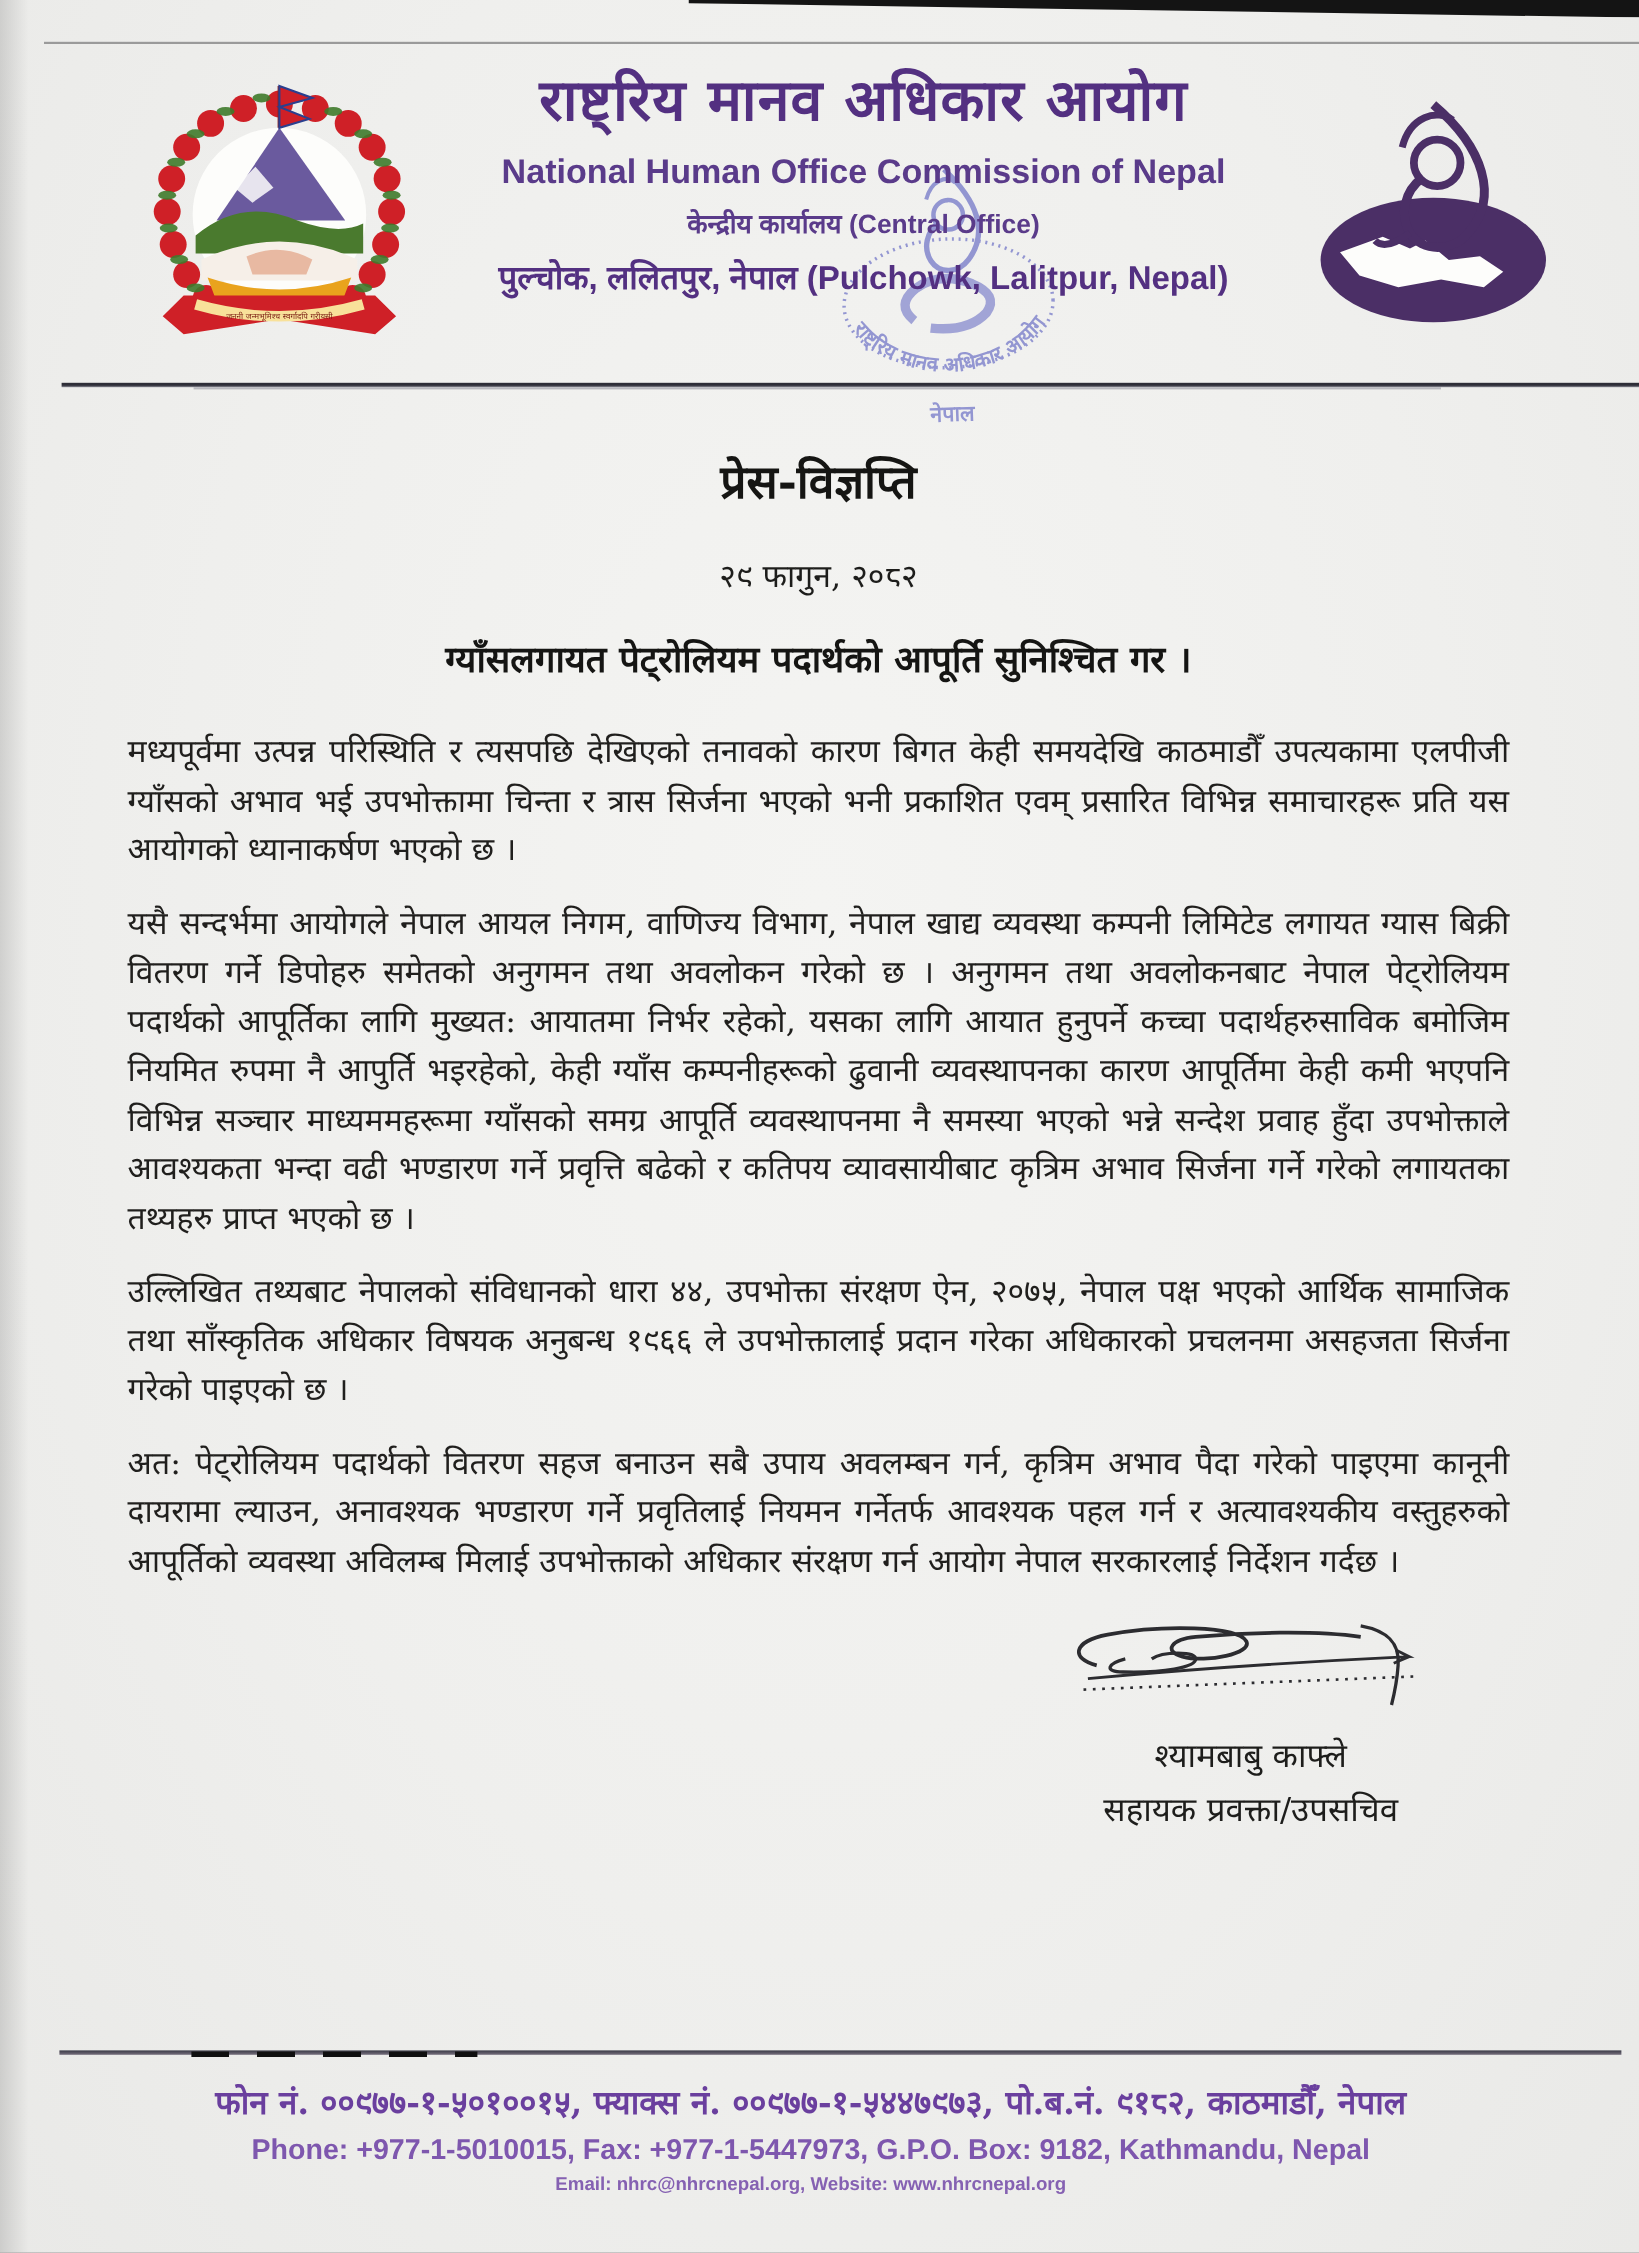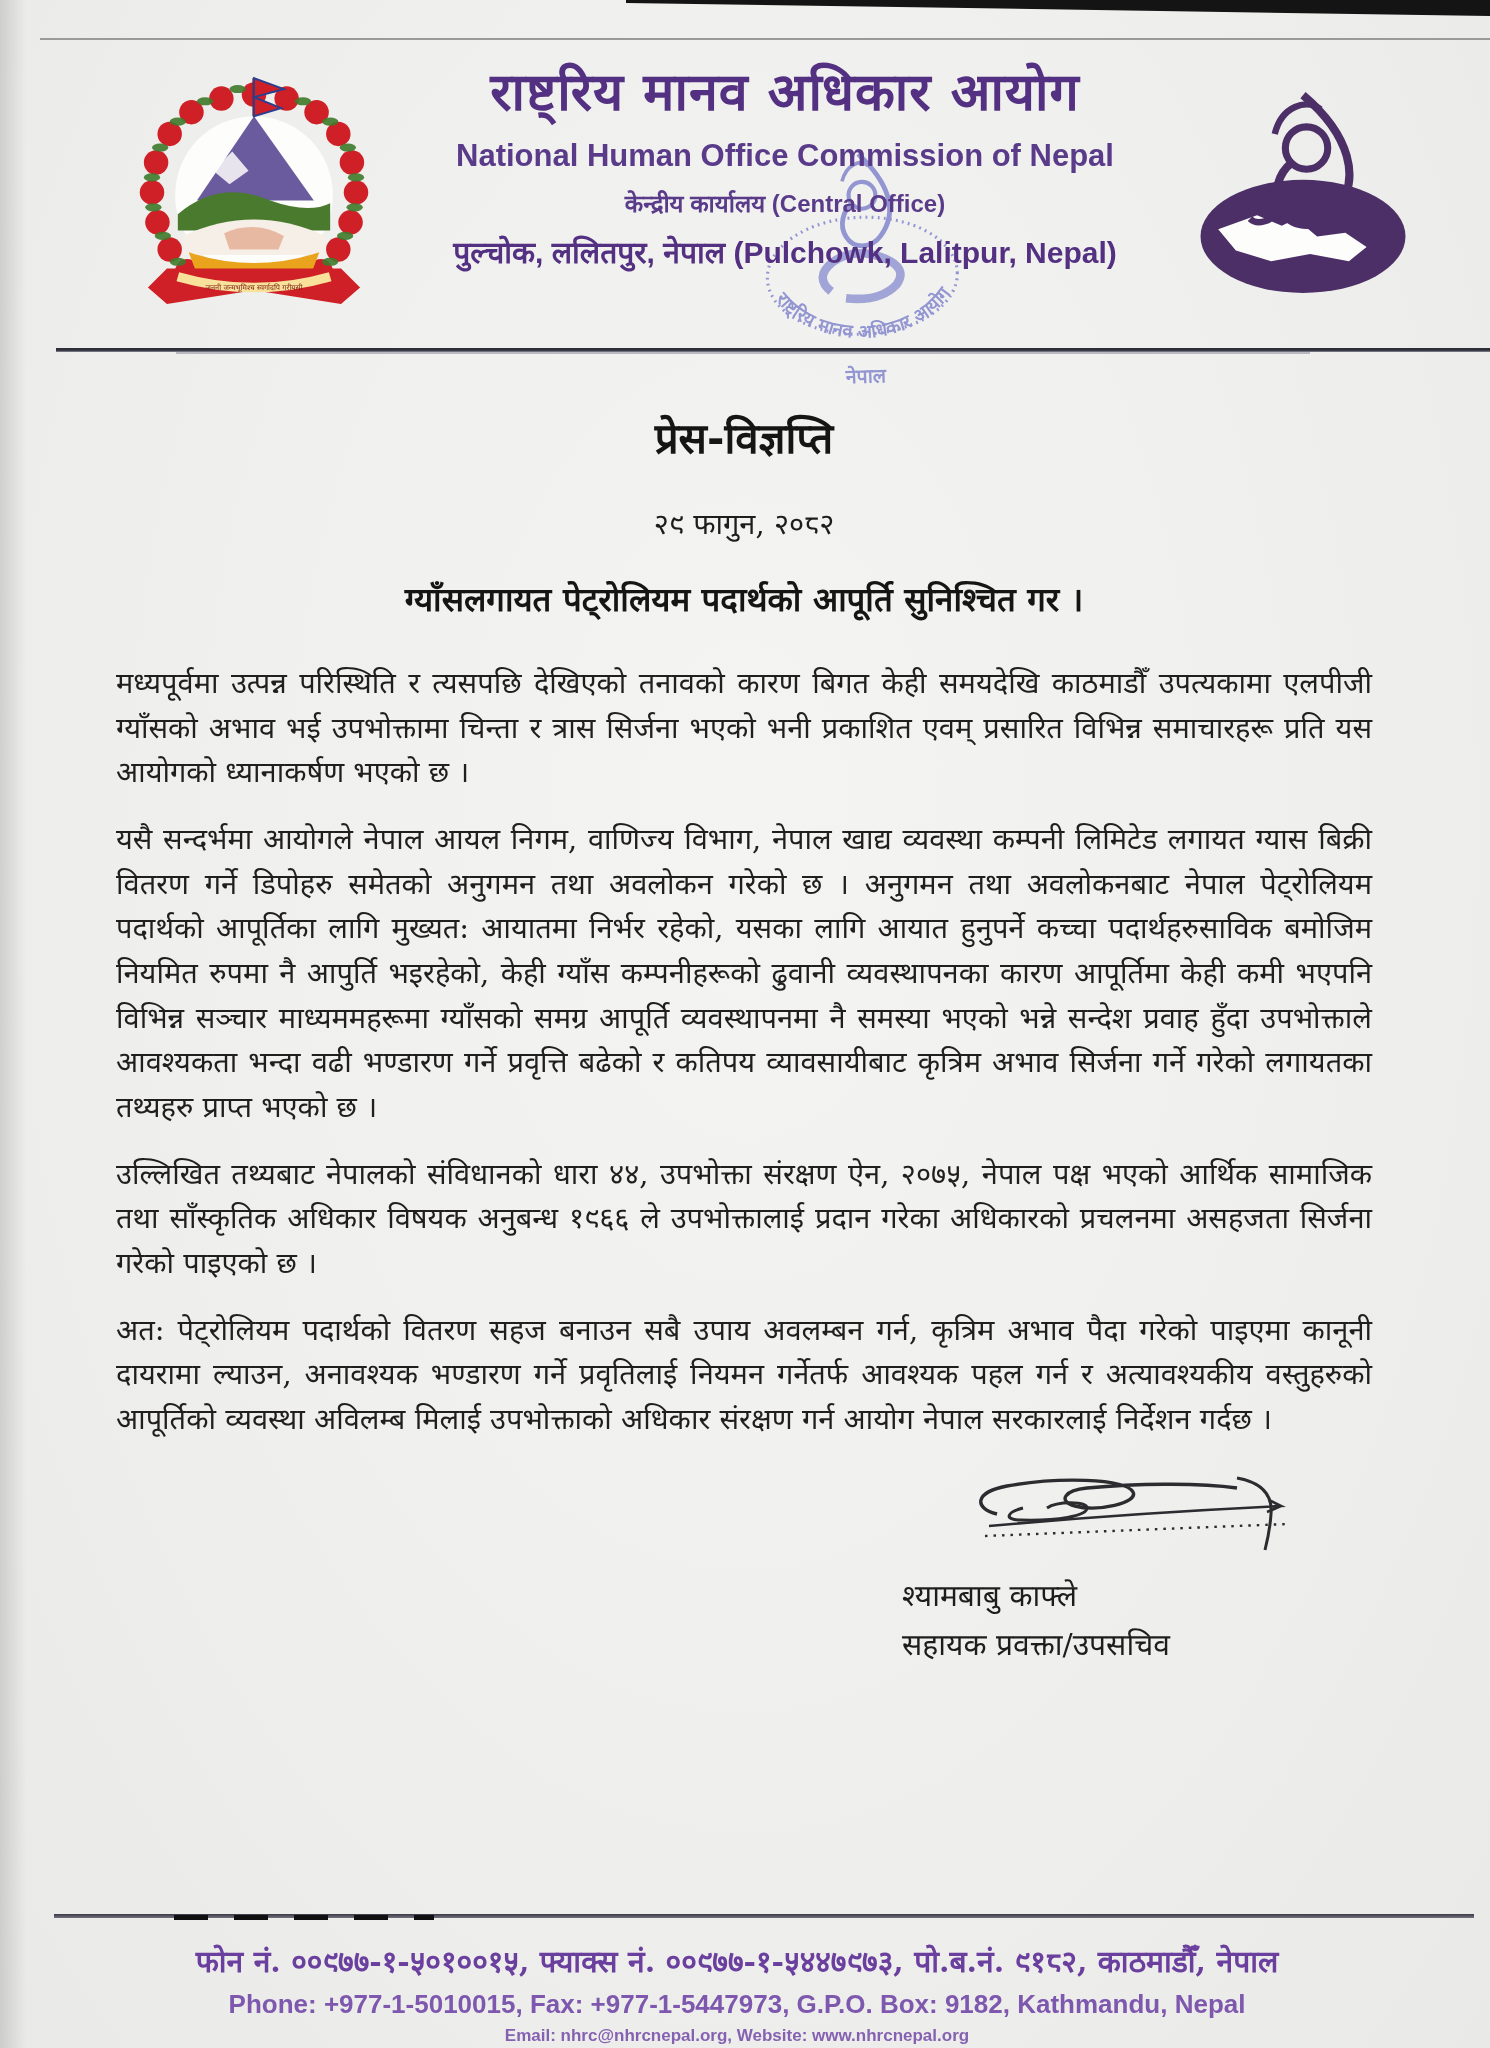--- a/index.html
+++ b/index.html
@@ -42,27 +42,27 @@
   .rule-main::after{content:"";position:absolute;top:4px;left:120px;right:180px;height:2px;background:#b9b9bf;}
 
   
   .doc{position:absolute;top:408px;left:116px;right:118px;}
   .press-title{text-align:center;font-size:42px;font-weight:bold;margin:0 0 38px 0;color:#151513;}
   .press-date{text-align:center;font-size:29px;margin:0 0 34px 0;color:#1d1d1b;}
   .press-subject{text-align:center;font-size:33px;font-weight:bold;margin:0 0 40px 0;color:#151513;}
   .para{font-size:29px;line-height:1.54;text-align:justify;margin:0 0 22px 0;color:#201f1d;}
 
   
-  .sig-block{position:absolute;top:1468px;right:118px;width:470px;text-align:left;}
+  .sig-block{position:absolute;top:1468px;right:118px;width:470px;text-align:center;}
   .sig-graphic{width:400px;height:110px;margin:0 auto -6px auto;display:block;}
   .sig-name{font-size:30px;color:#1d1d1b;margin-top:2px;}
   .sig-role{font-size:30px;color:#1d1d1b;margin-top:8px;}
 
   
-  .footer{position:absolute;left:0;right:16px;bottom:0;height:134px;text-align:center;}
+  .footer{position:absolute;left:0;right:16px;bottom:0;height:184px;text-align:center;}
   .footer-rule{position:absolute;top:0;left:54px;right:0;height:4px;
     background:linear-gradient(180deg,#3a3a46,#77707e);}
   .footer-rule::before{content:"";position:absolute;top:1px;left:120px;width:260px;height:5px;
     background:repeating-linear-gradient(90deg,#101010 0 34px,transparent 34px 60px);}
   .ft-np{margin-top:26px;font-size:30px;font-weight:bold;color:#6a3f9e;font-family:"DejaVu Serif", serif;}
   .ft-en{margin-top:8px;font-size:26px;font-weight:bold;color:#7e57ae;font-family:"Liberation Sans", sans-serif;}
   .ft-email{margin-top:6px;font-size:17px;font-weight:bold;color:#8561b2;font-family:"Liberation Sans", sans-serif;}
 </style>
 </head>
 <body>

